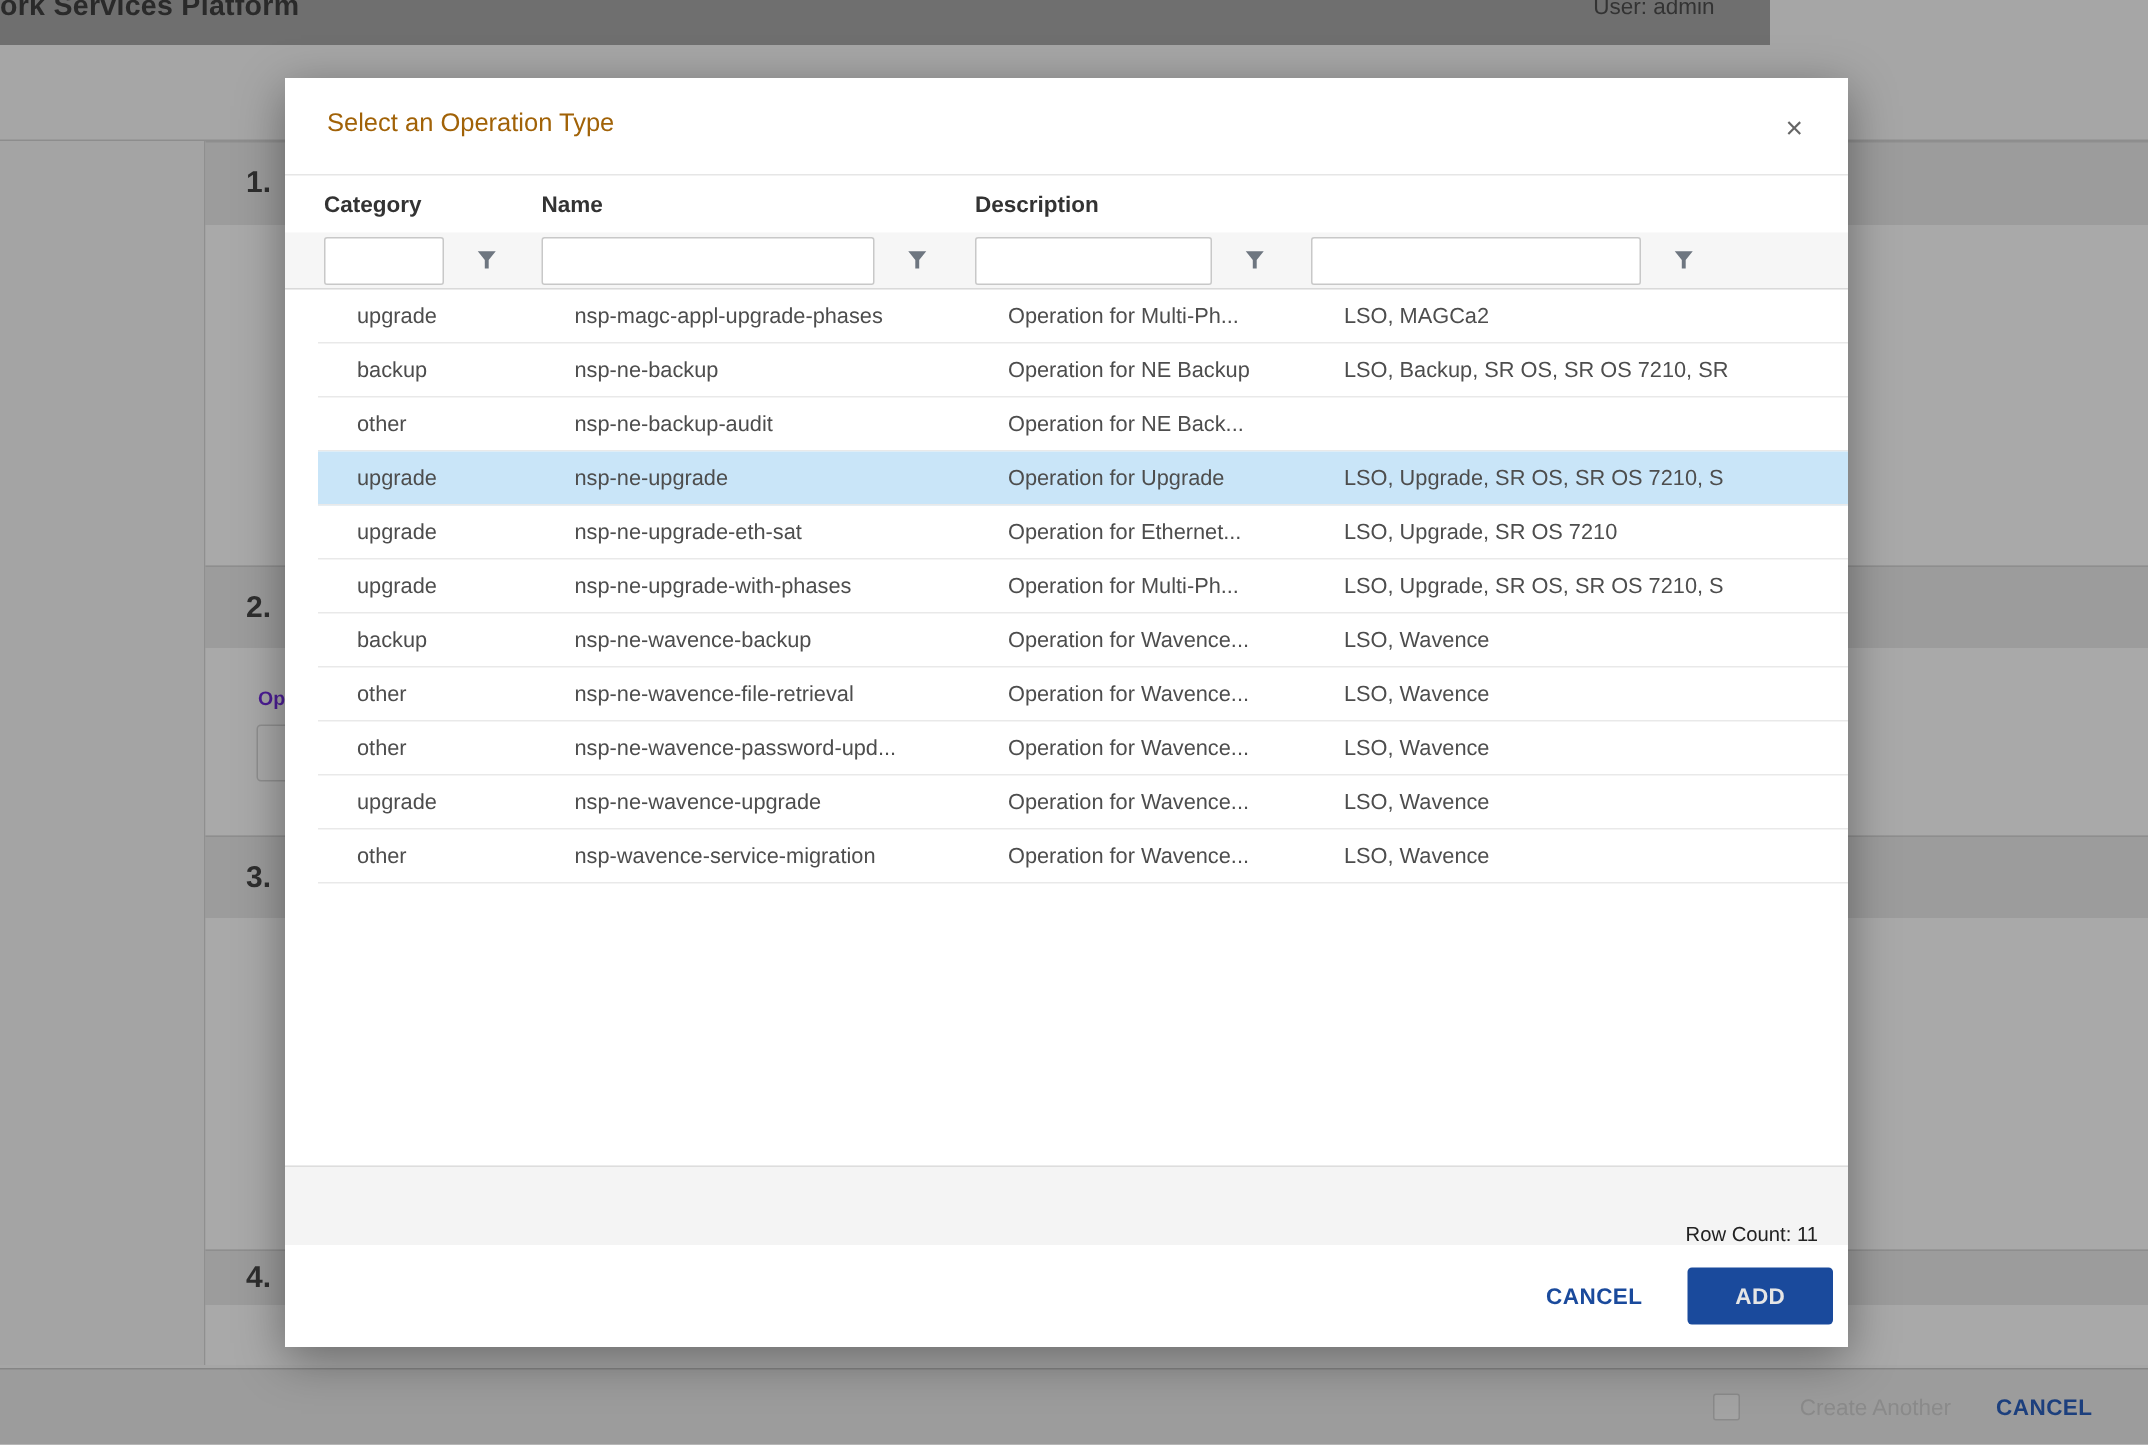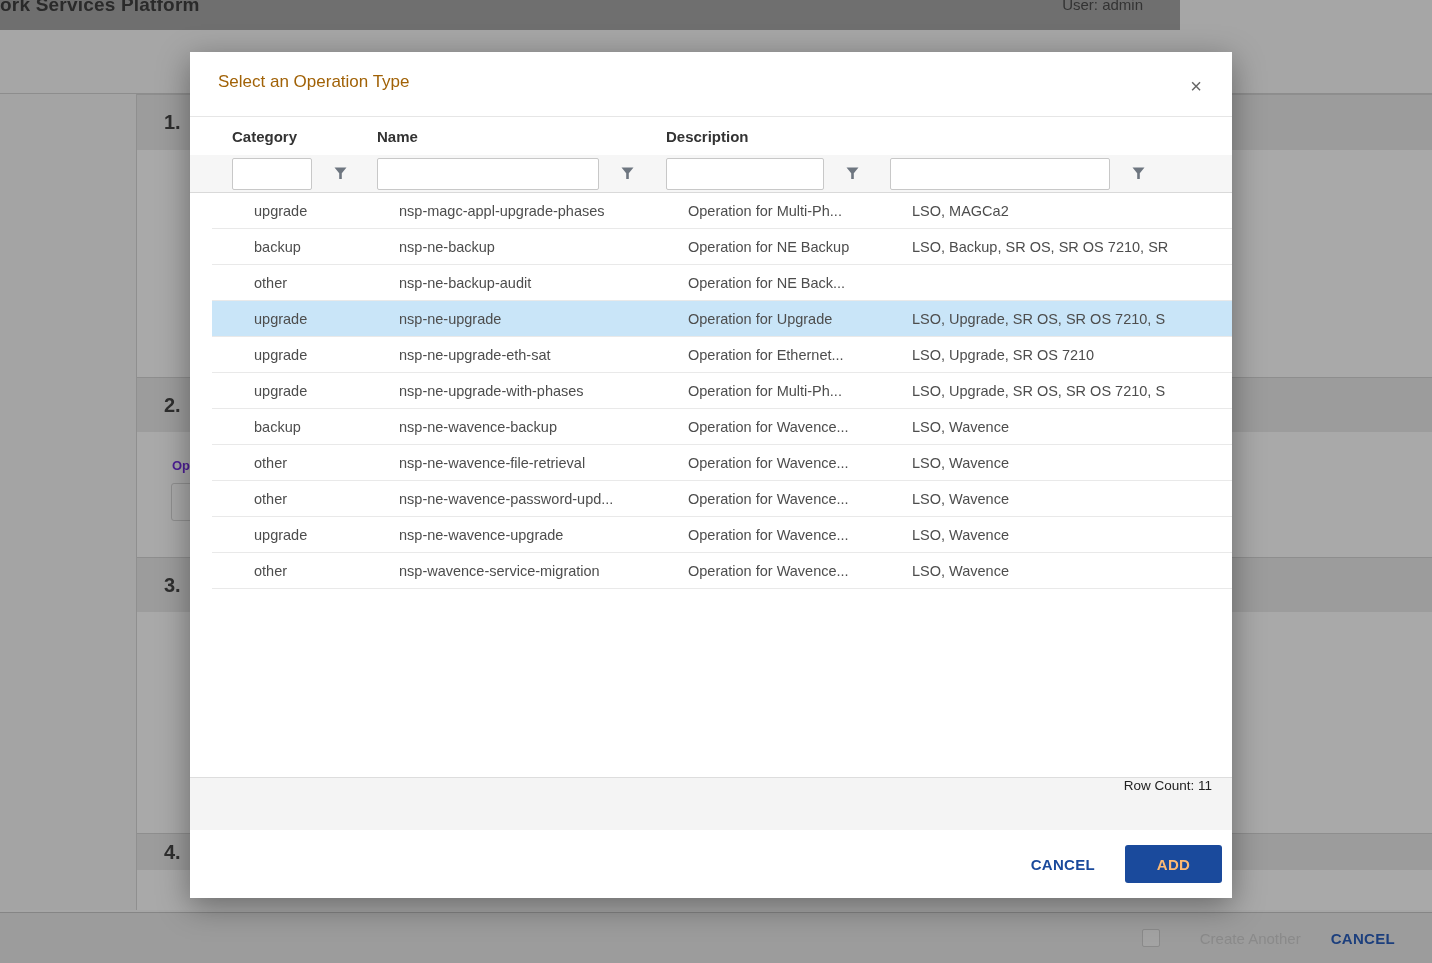--- a/index.html
+++ b/index.html
@@ -38,49 +38,49 @@
 
   
   .modal { position:absolute; left:190px; top:52px; width:1042px; height:846px;
     background:#fff; box-shadow:0 8px 30px rgba(0,0,0,.38); }
   .m-title { position:absolute; left:28px; top:20px; font-size:17px;
     font-weight:500; color:#a16207; }
   .m-close { position:absolute; right:30px; top:24px; font-size:20px;
     color:#666; background:none; border:none; cursor:pointer; line-height:1; }
 
   .grid-row { display:grid; grid-template-columns:145px 289px 224px 1fr;
-    padding-left:42px; align-items:center; }
+    padding-left:26px; align-items:center; }
   .thead { position:absolute; left:0; top:64px; width:100%; height:39px;
     border-top:1px solid #e6e6e6; }
   .thead .hc { font-size:15px; font-weight:700; color:#333; }
   .filters { position:absolute; left:0; top:103px; width:100%; height:38px;
     background:#f6f6f6; border-bottom:1px solid #d9d9d9; }
   .fcell { display:flex; align-items:center; }
   .fcell input { height:32px; border:1px solid #c8c8c8; border-radius:2px;
     background:#fff; font-size:14px; padding:0 6px; outline:none; }
   .fcell .w80 { width:80px; } .fcell .w222 { width:222px; }
   .fcell .w158 { width:158px; } .fcell .w220 { width:220px; }
   .ficon { margin-left:22px; display:inline-flex; cursor:pointer; }
 
   .tbody { position:absolute; left:0; top:141px; width:100%; }
   .trow { height:36px; border-bottom:1px solid #e9e9e9; cursor:pointer;margin-left:22px; }
   .trow .tc { font-size:14.5px; color:#4d4d4d; white-space:nowrap;
     overflow:hidden; }
   .trow.selected { background:#c9e5f8; }
 
   .rowcount { position:absolute; left:0; top:725px; width:100%; height:53px;
     background:#f4f4f4; border-top:1px solid #ddd; display:flex;
-    align-items:flex-start; justify-content:flex-end; padding-right:20px; }
+    align-items:flex-end; justify-content:flex-end; padding-right:20px; }
   .rowcount span { font-size:13.5px; color:#222; }
   .m-footer { position:absolute; left:0; top:778px; width:100%; height:68px;
     background:#fff; display:flex; align-items:center; justify-content:flex-end;
     gap:30px; padding-right:10px; }
   .btn-cancel { font-size:15px; font-weight:700; color:#1a4a9c;
     letter-spacing:.3px; background:none; border:none; cursor:pointer; }
-  .btn-add { width:97px; height:38px; background:#1a4a9c; color:#fdba74;
+  .btn-add { width:97px; height:38px; background:#1a4a9c; color:#e5e5e5;
     font-size:15px; font-weight:700; letter-spacing:.3px; border:none;
     border-radius:3px; cursor:pointer; }
 </style>
 </head>
 <body>
 
 <div id="page">
 
   <div class="topbar">
     <span class="app-title">ork Services Platform</span>

